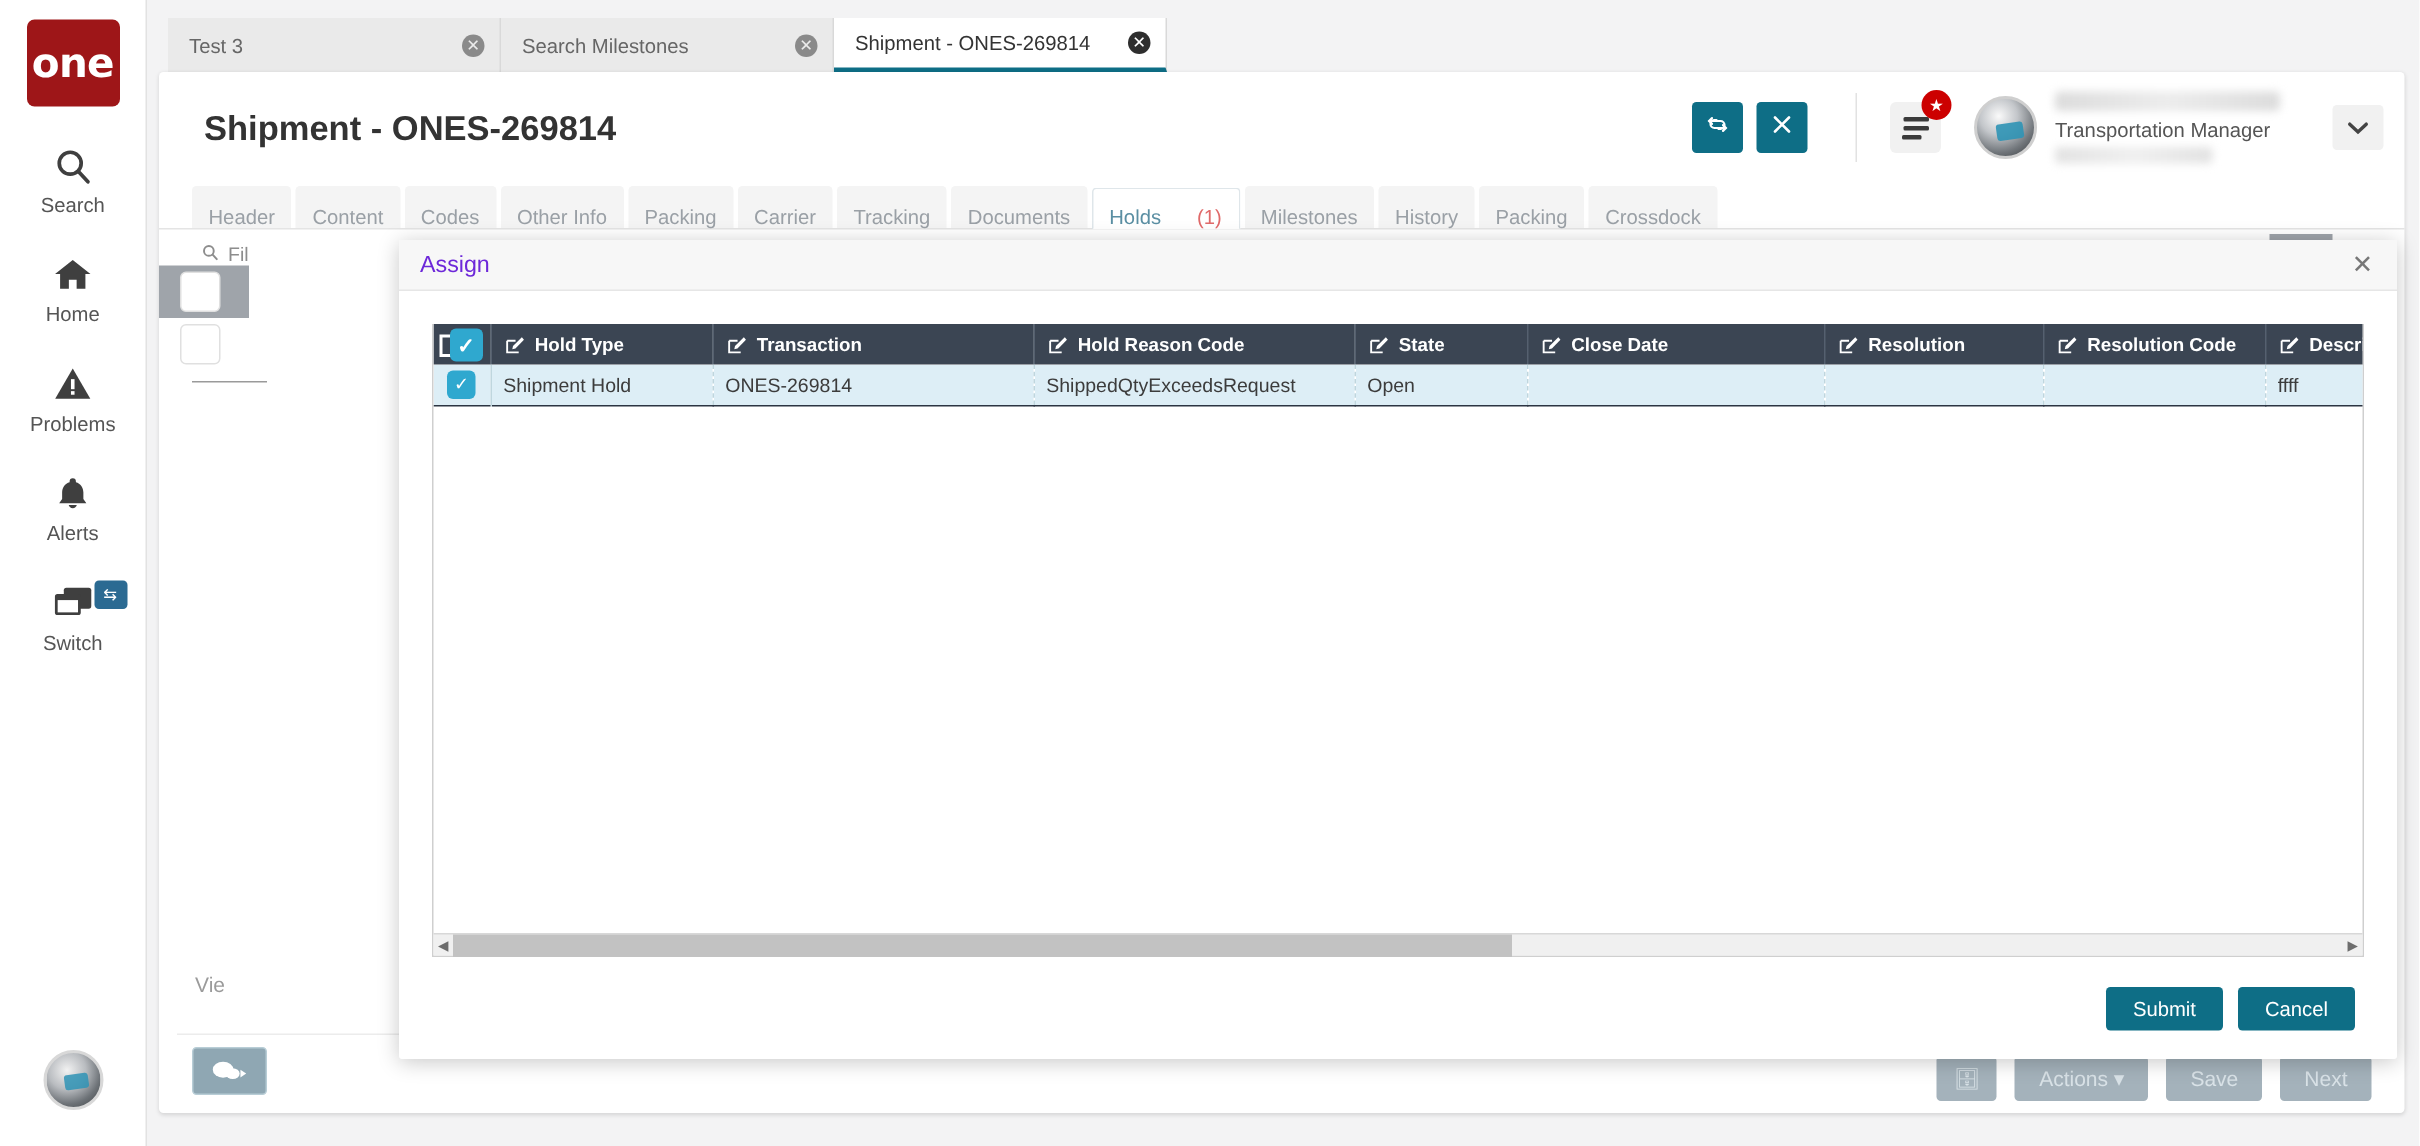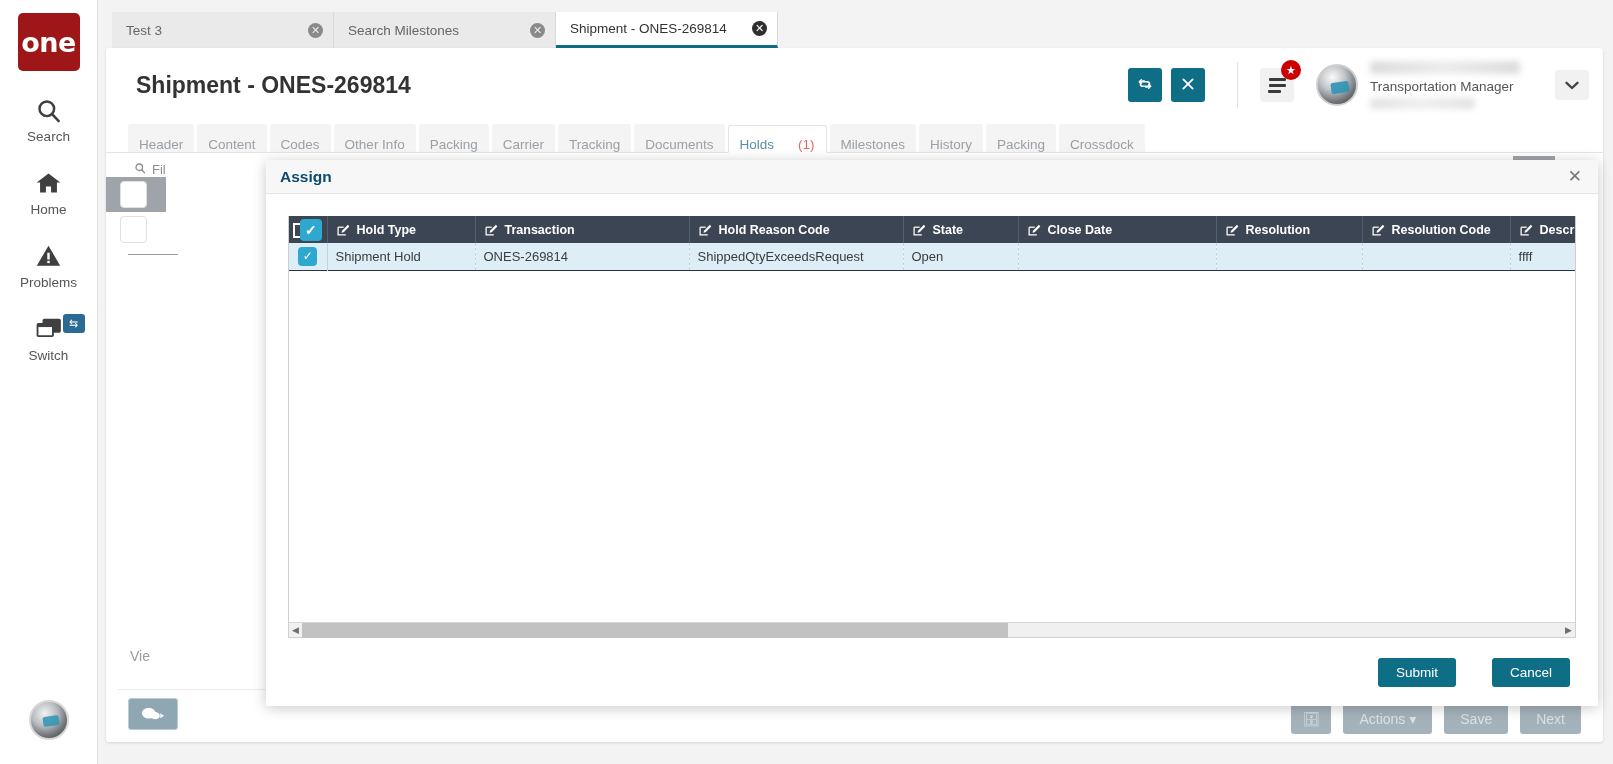--- a/index.html
+++ b/index.html
@@ -186,21 +186,21 @@
   .modal-overlay { position: absolute; inset: 0; }
   .modal {
     position: absolute; left: 168px; top: 160px; width: 1332px; height: 546px;
     background: #ffffff; box-shadow: 0 2px 14px rgba(0,0,0,.22); border-radius: 2px;
     display: flex; flex-direction: column;
   }
   .modal-header {
     height: 34px; background: #f7f7f7; border-bottom: 1px solid #e6e6e6;
     display: flex; align-items: center; padding: 0 12px 0 14px;
   }
-  .modal-title { font-size: 15.5px; font-weight: 700; color: #0c4a6e; flex: 1; }
+  .modal-title { font-size: 15.5px; font-weight: 400; color: #6d28d9; flex: 1; }
   .modal-close { color: #777; font-size: 17px; cursor: pointer; padding: 2px 4px; line-height:1; }
 
   .modal-body { flex: 1; padding: 22px 22px 0 22px; display: flex; flex-direction: column; min-height:0;}
   .grid-wrap {
     flex: 1; border: 1px solid #cfcfcf; border-top: none; display: flex; flex-direction: column;
     min-height: 0; background: #fff;
   }
   table.grid { border-collapse: collapse; table-layout: fixed; width: 1418px; }
   table.grid thead th {
     background: #3b4553; color: #ffffff; font-size: 12.5px; font-weight: 700;
@@ -242,21 +242,20 @@
   }
 
   .modal-footer {
     height: 68px; display: flex; align-items: center; justify-content: flex-end;
     padding: 0 28px; gap: 10px;
   }
   .btn-primary {
     background: #0e6e86; color: #fff; border: none; border-radius: 3px;
     height: 29px; padding: 0 18px; font-size: 13.5px; cursor: pointer;
     font-family: "Liberation Sans", sans-serif;
-    margin-left: 26px;
   }
 </style>
 </head>
 <body>
 
 <div id="root">
 
   <div class="nav-rail">
     <div class="brand-logo">one</div>
 
@@ -283,20 +282,29 @@
       <span class="ico">
         <svg width="27" height="26" viewBox="0 0 24 24" fill="#3f3f3f">
           <path d="M12 2.5 1.2 21h21.6z"></path>
           <rect x="10.9" y="9" width="2.2" height="6.2" fill="#fff"></rect>
           <rect x="10.9" y="16.4" width="2.2" height="2.2" fill="#fff"></rect>
         </svg>
       </span>
       <span class="lbl">Problems</span>
     </div>
 
+    <div class="nav-item">
+      <span class="ico">
+        <svg width="25" height="26" viewBox="0 0 24 24" fill="#3f3f3f">
+          <path d="M12 2.2a2 2 0 0 0-2 2v.6C7 5.6 5.2 8.2 5.2 11.3v4.2L3.3 18.3h17.4l-1.9-2.8v-4.2c0-3.1-1.8-5.7-4.8-6.5v-.6a2 2 0 0 0-2-2z"></path>
+          <path d="M9.4 19.4a2.7 2.7 0 0 0 5.2 0z"></path>
+        </svg>
+      </span>
+      <span class="lbl">Alerts</span>
+    </div>
 
 
     <div class="nav-item">
       <span class="ico">
         <svg width="28" height="24" viewBox="0 0 26 22" fill="#3f3f3f">
           <rect x="7" y="1.5" width="17" height="13" rx="1.6"></rect>
           <rect x="1.5" y="5.5" width="16" height="13" rx="1.6"></rect>
           <rect x="3.2" y="9.2" width="12.6" height="7.6" fill="#fff"></rect>
         </svg>
       </span>

